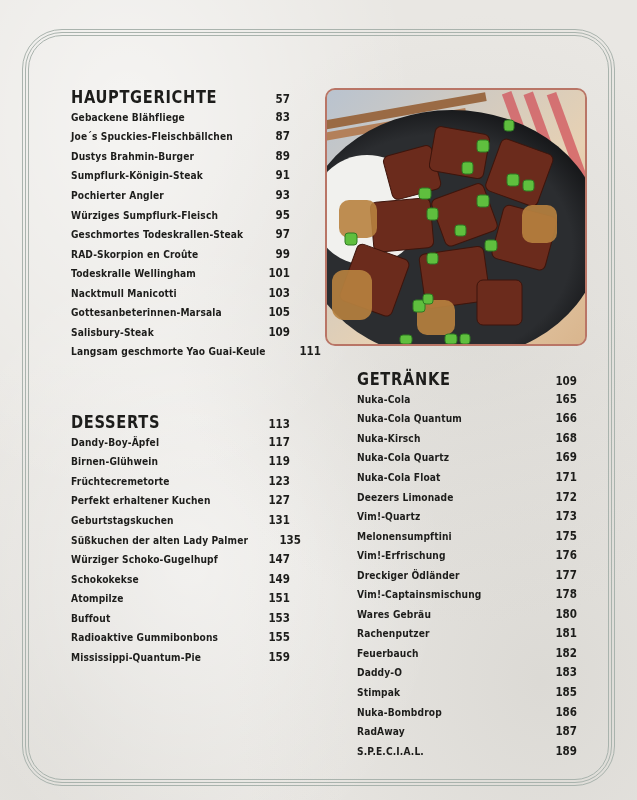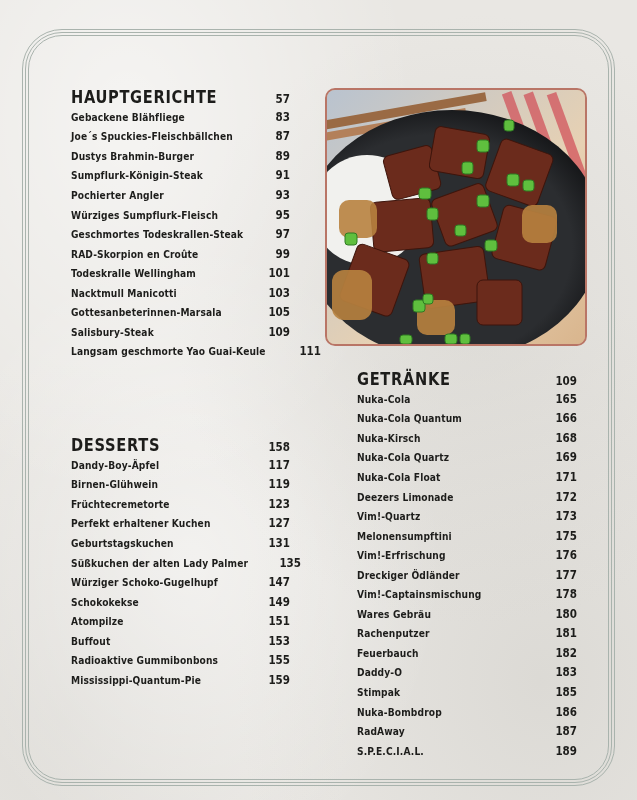--- a/index.html
+++ b/index.html
@@ -105,24 +105,24 @@
       </div>
       <div class="item">
         <span class="item-name">Salisbury-Steak</span>
         <span class="item-page">109</span>
       </div>
       <div class="item">
         <span class="item-name">Langsam geschmorte Yao Guai-Keule</span>
         <span class="item-page">111</span>
       </div>
     </div>
-  <div class="section" id="sec1" style="top:433px;">
+  <div class="section" id="sec1" style="top:410px;">
       <div class="sec-head">
         <span class="sec-title">DESSERTS</span>
-        <span class="sec-page">158</span>
+        <span class="sec-page">113</span>
       </div>
       <div class="item">
         <span class="item-name">Dandy-Boy-Äpfel</span>
         <span class="item-page">117</span>
       </div>
       <div class="item">
         <span class="item-name">Birnen-Glühwein</span>
         <span class="item-page">119</span>
       </div>
       <div class="item">

